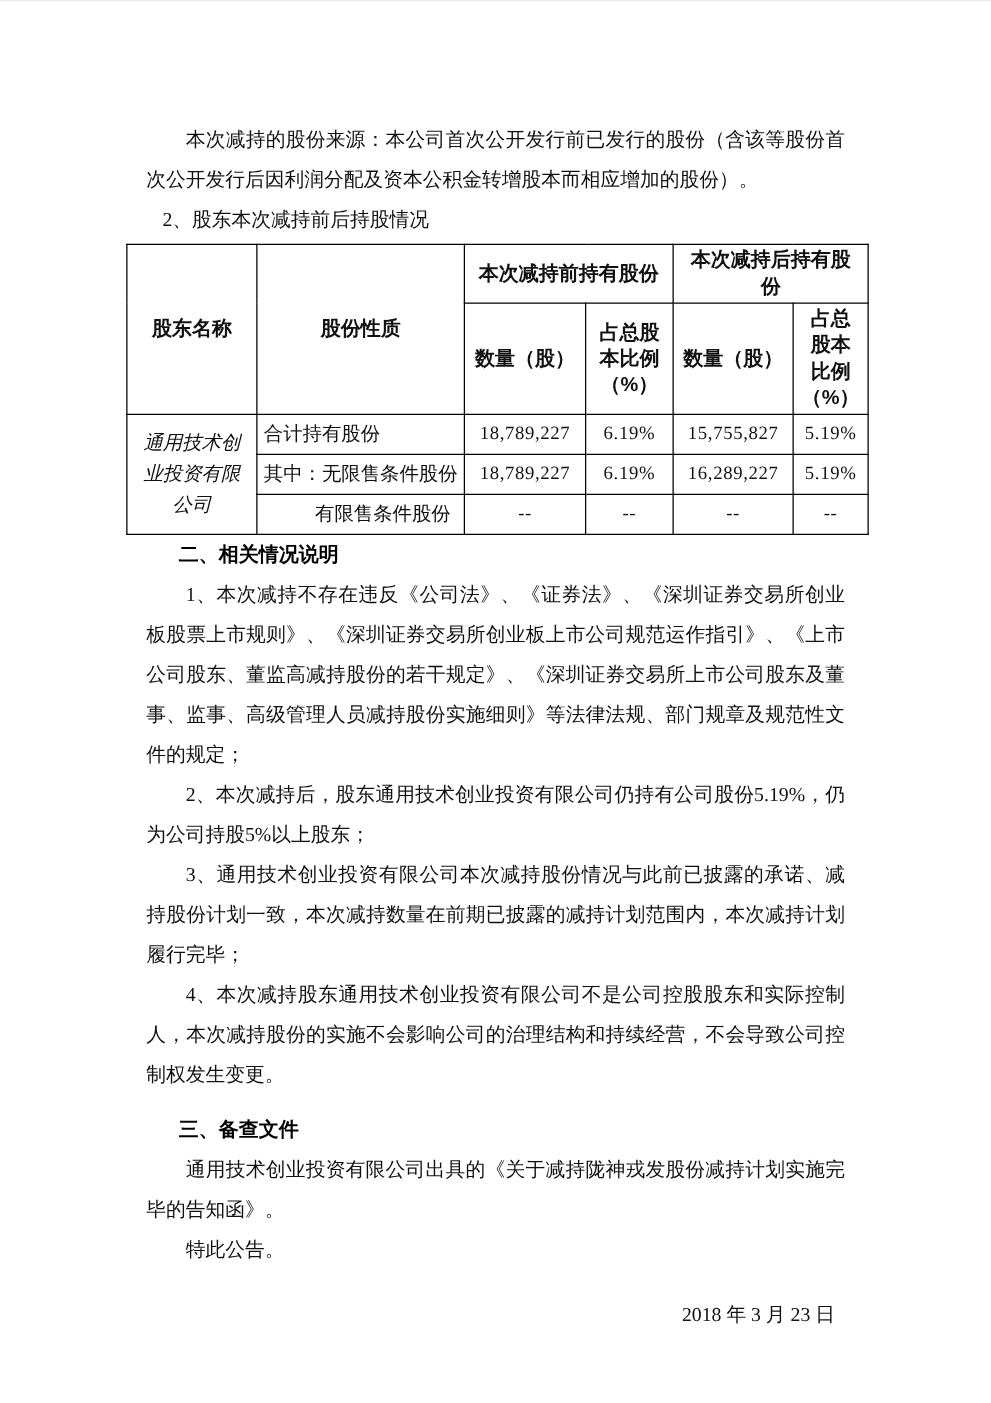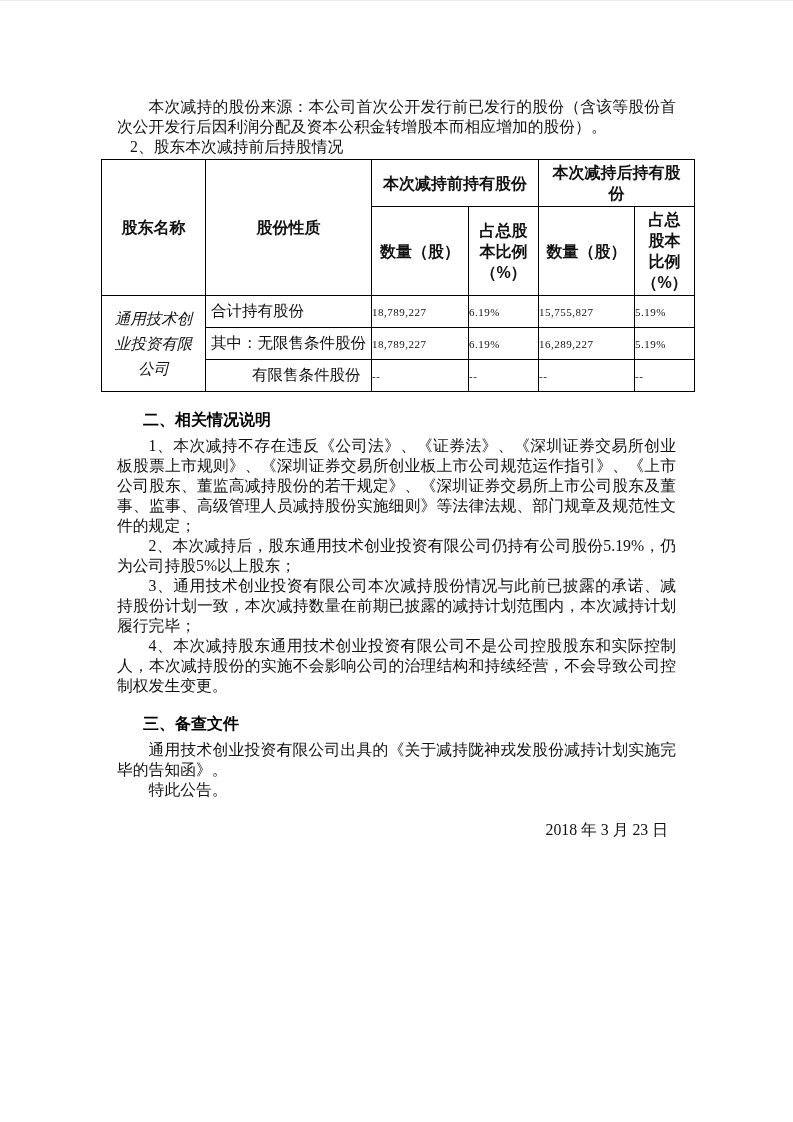--- a/index.html
+++ b/index.html
@@ -11,36 +11,36 @@
     margin: 0 auto;
     background: #ffffff;
     border-top: 1px solid #ececec;
     padding: 96px 117px 0 117px;
     overflow: hidden;
     font-family: "Liberation Serif", "DejaVu Serif", serif;
     color: #111111;
   }
   .para {
     font-size: 15.8px;
-    line-height: 20px;
+    line-height: 32px;
     text-align: justify;
     color: #111111;
   }
   .indent-2 { text-indent: 2em; }
   .indent-item { text-indent: 13px; }
   .heading {
     font-family: "Liberation Sans", "DejaVu Sans", sans-serif;
     font-weight: bold;
     font-size: 16px;
     line-height: 32px;
     text-indent: 26px;
     color: #000000;
     margin-top: 12px;
   }
-  .heading-after-table { margin-top: 12px; }
+  .heading-after-table { margin-top: 1px; }
 
   table.holdings {
     border-collapse: collapse;
     table-layout: fixed;
     width: 593px;
     margin-left: -16px;
     margin-top: 2px;
   }
   table.holdings th, table.holdings td {
     border: 1px solid #000000;
@@ -70,22 +70,23 @@
   }
   td.nature {
     text-align: left;
     vertical-align: middle;
     font-size: 15.5px;
     padding: 0 2px 0 5px;
     white-space: nowrap;
   }
   td.nature.sub-indent { padding-left: 46px; }
   td.num, td.ratio {
+    text-align: center;
     vertical-align: middle;
-    font-size: 11px;
+    font-size: 15px;
     letter-spacing: 0.5px;
   }
   .sig-block { text-align: right; }
   .sig-date { padding-right: 8px; margin-top: 20px; }
 </style>
 </head>
 <body>
 
 <div class="page">
 

